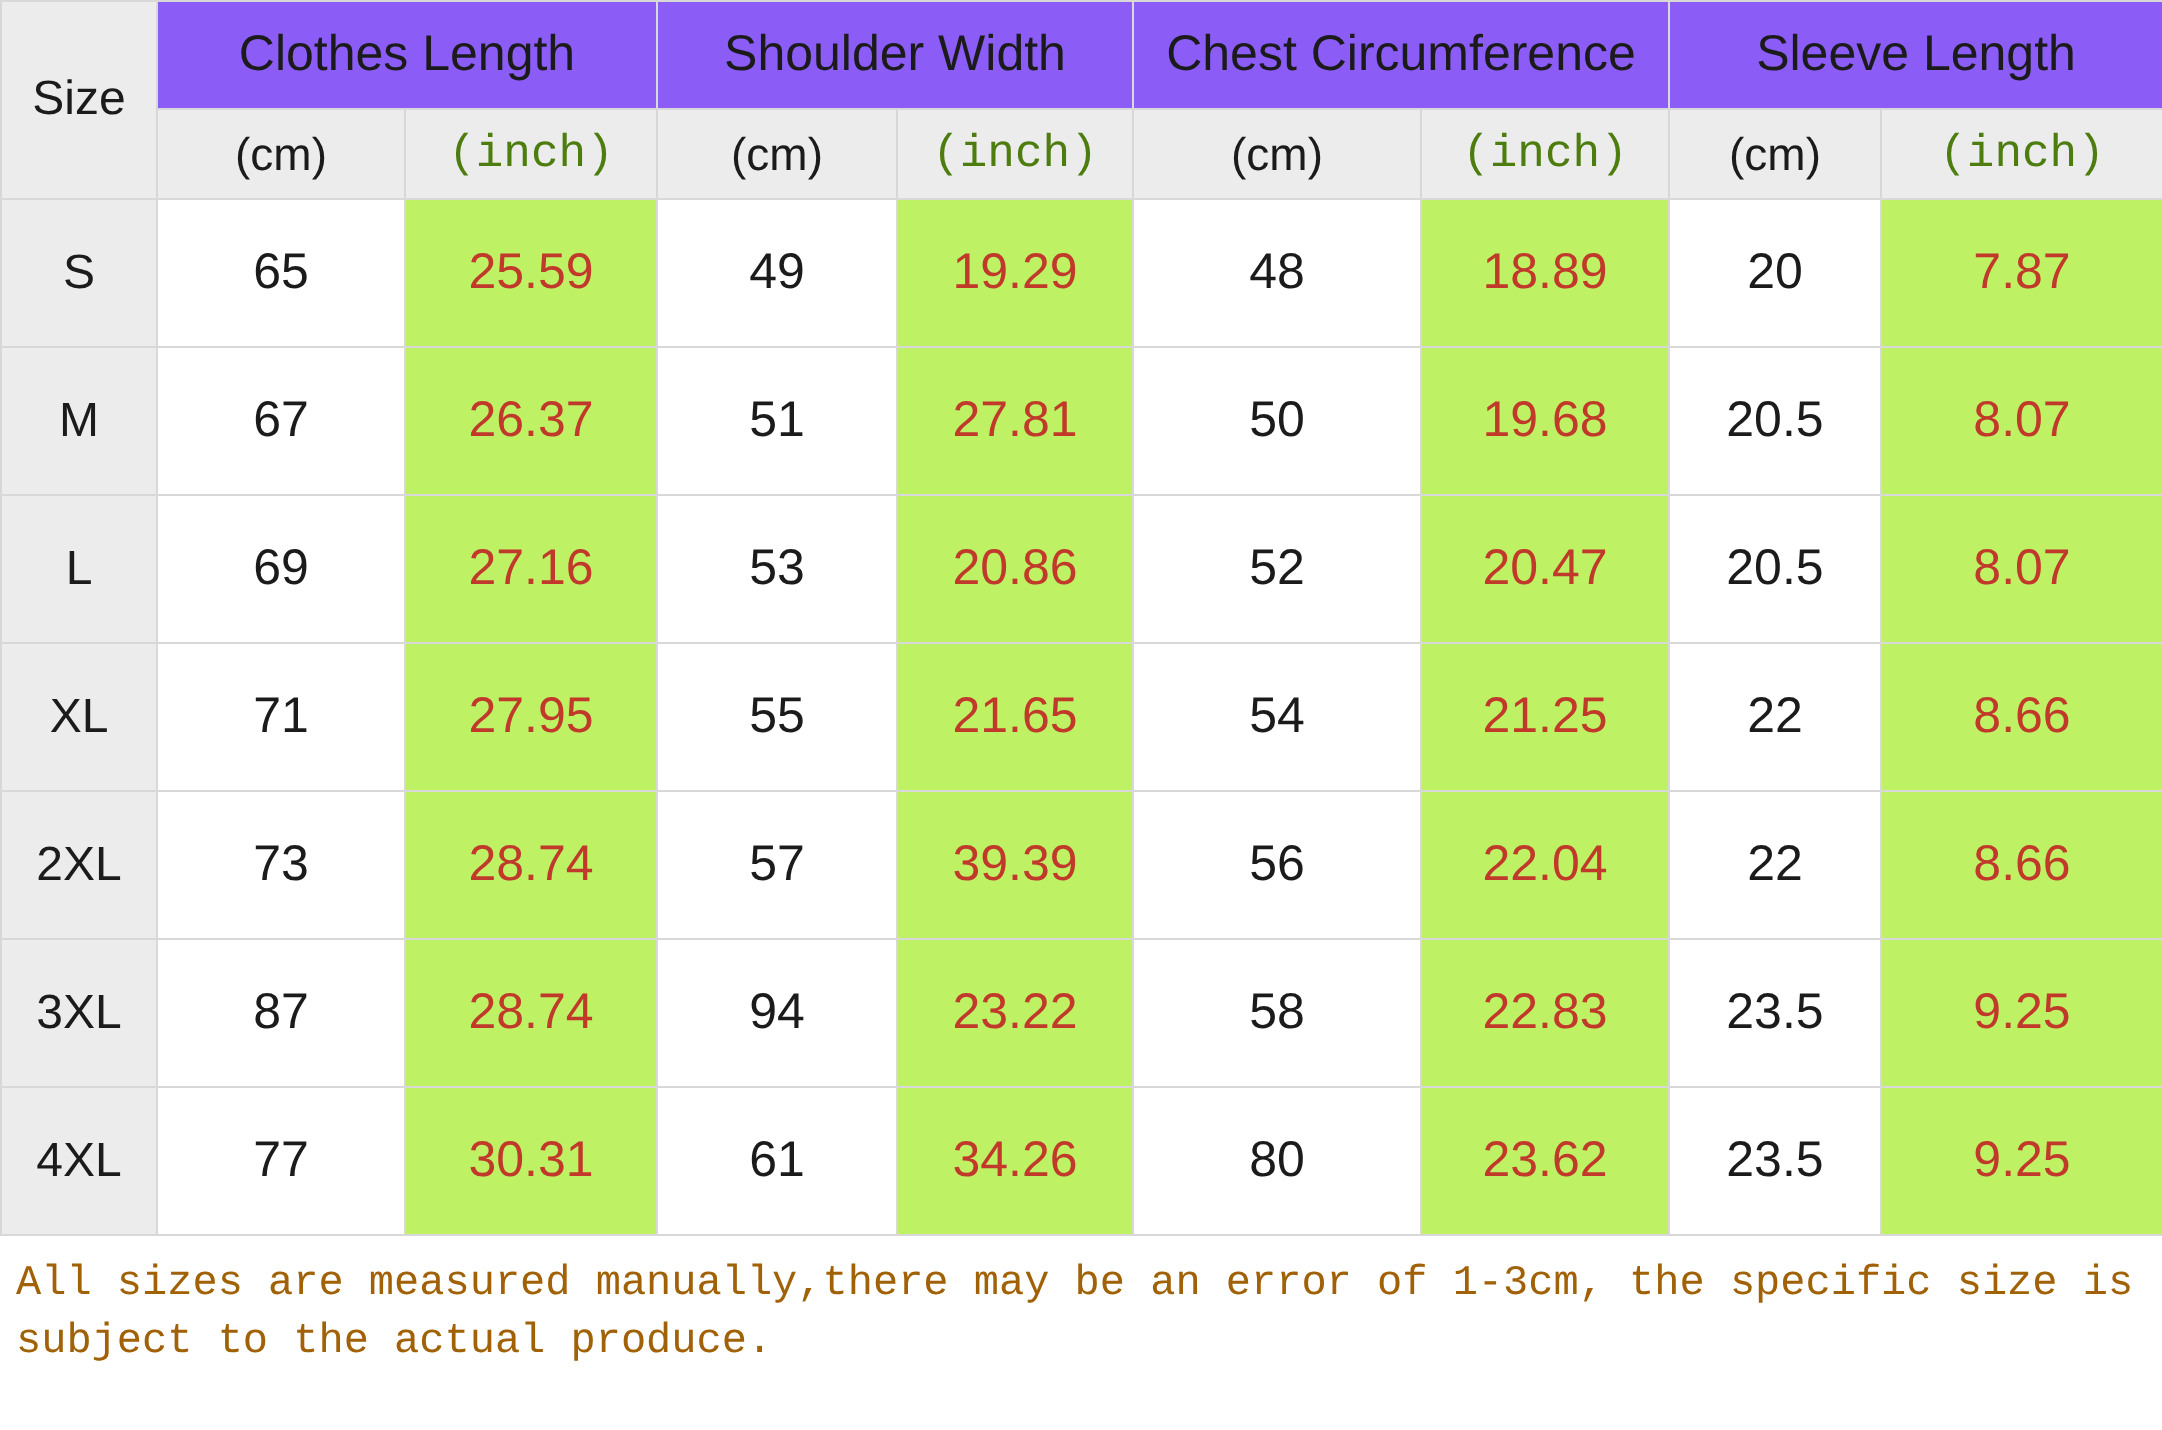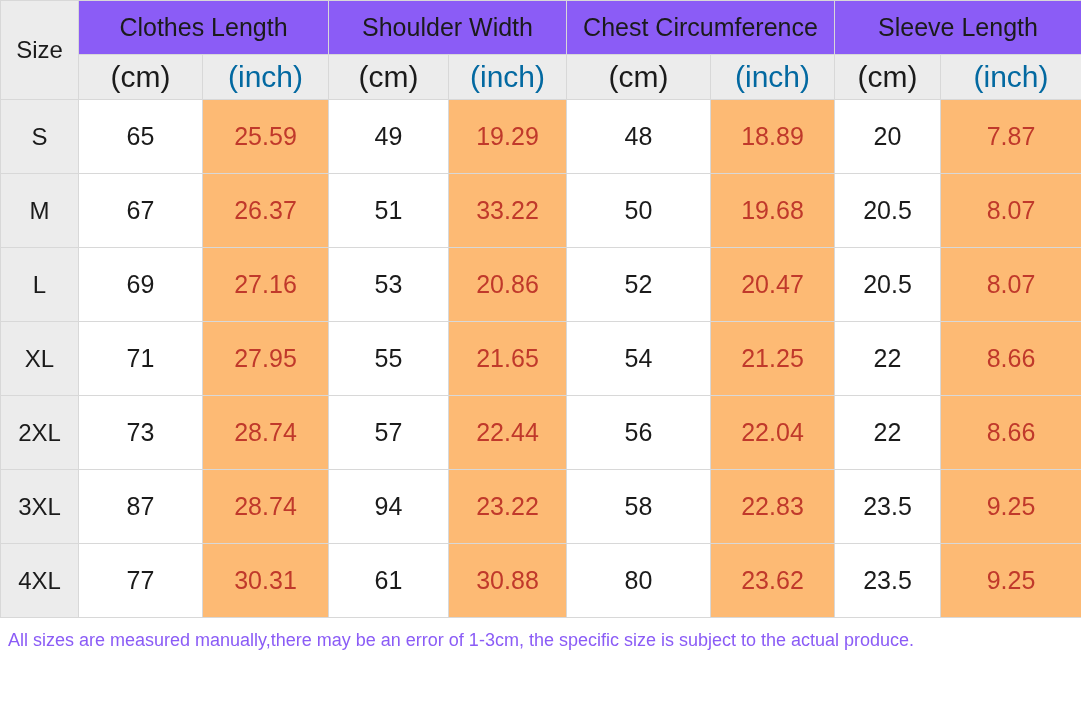--- a/index.html
+++ b/index.html
@@ -41,67 +41,68 @@
     color: #1b1b1b;
   }
   tr.head-top th.size-cell {
     font-size: 24px;
     background: #ececec;
     margin-top: 37px;
   }
   tr.head-units th {
     height: 44px;
     background: #ececec;
-    font-size: 30px;
+    font-size: 23px;
   }
   th.unit-cm {
     color: #1b1b1b;
   }
   th.unit-inch {
-    color: #0369a1;
+    color: #4d7c0f;
+    font-family: Liberation Mono, monospace;
   }
   
   tbody tr {
     height: 74px;
   }
   tbody tr td {
     font-size: 25px;
   }
   tbody td.size-label {
     background: #ececec;
     font-size: 24px;
     color: #1b1b1b;
     width: 78px;
   }
   tbody td.val-cm {
     color: #1b1b1b;
     background: #ffffff;
   }
   tbody td.val-inch {
     color: #c0392b;
-    background: #fdba74;
+    background: #bef264;
     margin-top: 40px;
   }
   
   col.c-size  { width: 78px; }
   col.c-cm    { width: 124px; }
   col.c-inch  { width: 126px; }
   col.c-cm2   { width: 120px; }
   col.c-inch2 { width: 118px; }
   col.c-cm3   { width: 144px; }
   col.c-inch3 { width: 124px; }
   col.c-cm4   { width: 106px; }
   col.c-inch4 { width: 141px; }
 
   .note {
     margin: 10px 8px 0 8px;
-    font-size: 18px;
+    font-size: 21px;
     line-height: 1.4;
-    color: #8b5cf6;
-    font-family: Liberation Sans, sans-serif;
+    color: #a16207;
+    font-family: Liberation Mono, monospace;
   }
 </style>
 </head>
 <body>
 
 <div class="sheet">
 
   <table class="size-table">
     <colgroup>
       <col class="c-size">
@@ -143,21 +144,21 @@
         <td class="val-cm">48</td>
         <td class="val-inch">18.89</td>
         <td class="val-cm">20</td>
         <td class="val-inch">7.87</td>
       </tr>
       <tr>
         <td class="size-label">M</td>
         <td class="val-cm">67</td>
         <td class="val-inch">26.37</td>
         <td class="val-cm">51</td>
-        <td class="val-inch">33.22</td>
+        <td class="val-inch">27.81</td>
         <td class="val-cm">50</td>
         <td class="val-inch">19.68</td>
         <td class="val-cm">20.5</td>
         <td class="val-inch">8.07</td>
       </tr>
       <tr>
         <td class="size-label">L</td>
         <td class="val-cm">69</td>
         <td class="val-inch">27.16</td>
         <td class="val-cm">53</td>
@@ -176,21 +177,21 @@
         <td class="val-cm">54</td>
         <td class="val-inch">21.25</td>
         <td class="val-cm">22</td>
         <td class="val-inch">8.66</td>
       </tr>
       <tr>
         <td class="size-label">2XL</td>
         <td class="val-cm">73</td>
         <td class="val-inch">28.74</td>
         <td class="val-cm">57</td>
-        <td class="val-inch">22.44</td>
+        <td class="val-inch">39.39</td>
         <td class="val-cm">56</td>
         <td class="val-inch">22.04</td>
         <td class="val-cm">22</td>
         <td class="val-inch">8.66</td>
       </tr>
       <tr>
         <td class="size-label">3XL</td>
         <td class="val-cm">87</td>
         <td class="val-inch">28.74</td>
         <td class="val-cm">94</td>
@@ -198,21 +199,21 @@
         <td class="val-cm">58</td>
         <td class="val-inch">22.83</td>
         <td class="val-cm">23.5</td>
         <td class="val-inch">9.25</td>
       </tr>
       <tr>
         <td class="size-label">4XL</td>
         <td class="val-cm">77</td>
         <td class="val-inch">30.31</td>
         <td class="val-cm">61</td>
-        <td class="val-inch">30.88</td>
+        <td class="val-inch">34.26</td>
         <td class="val-cm">80</td>
         <td class="val-inch">23.62</td>
         <td class="val-cm">23.5</td>
         <td class="val-inch">9.25</td>
       </tr>
     </tbody>
   </table>
 
   <div class="note">All sizes are measured manually,there may be an error of 1-3cm, the specific size is subject to the actual produce.</div>
 

